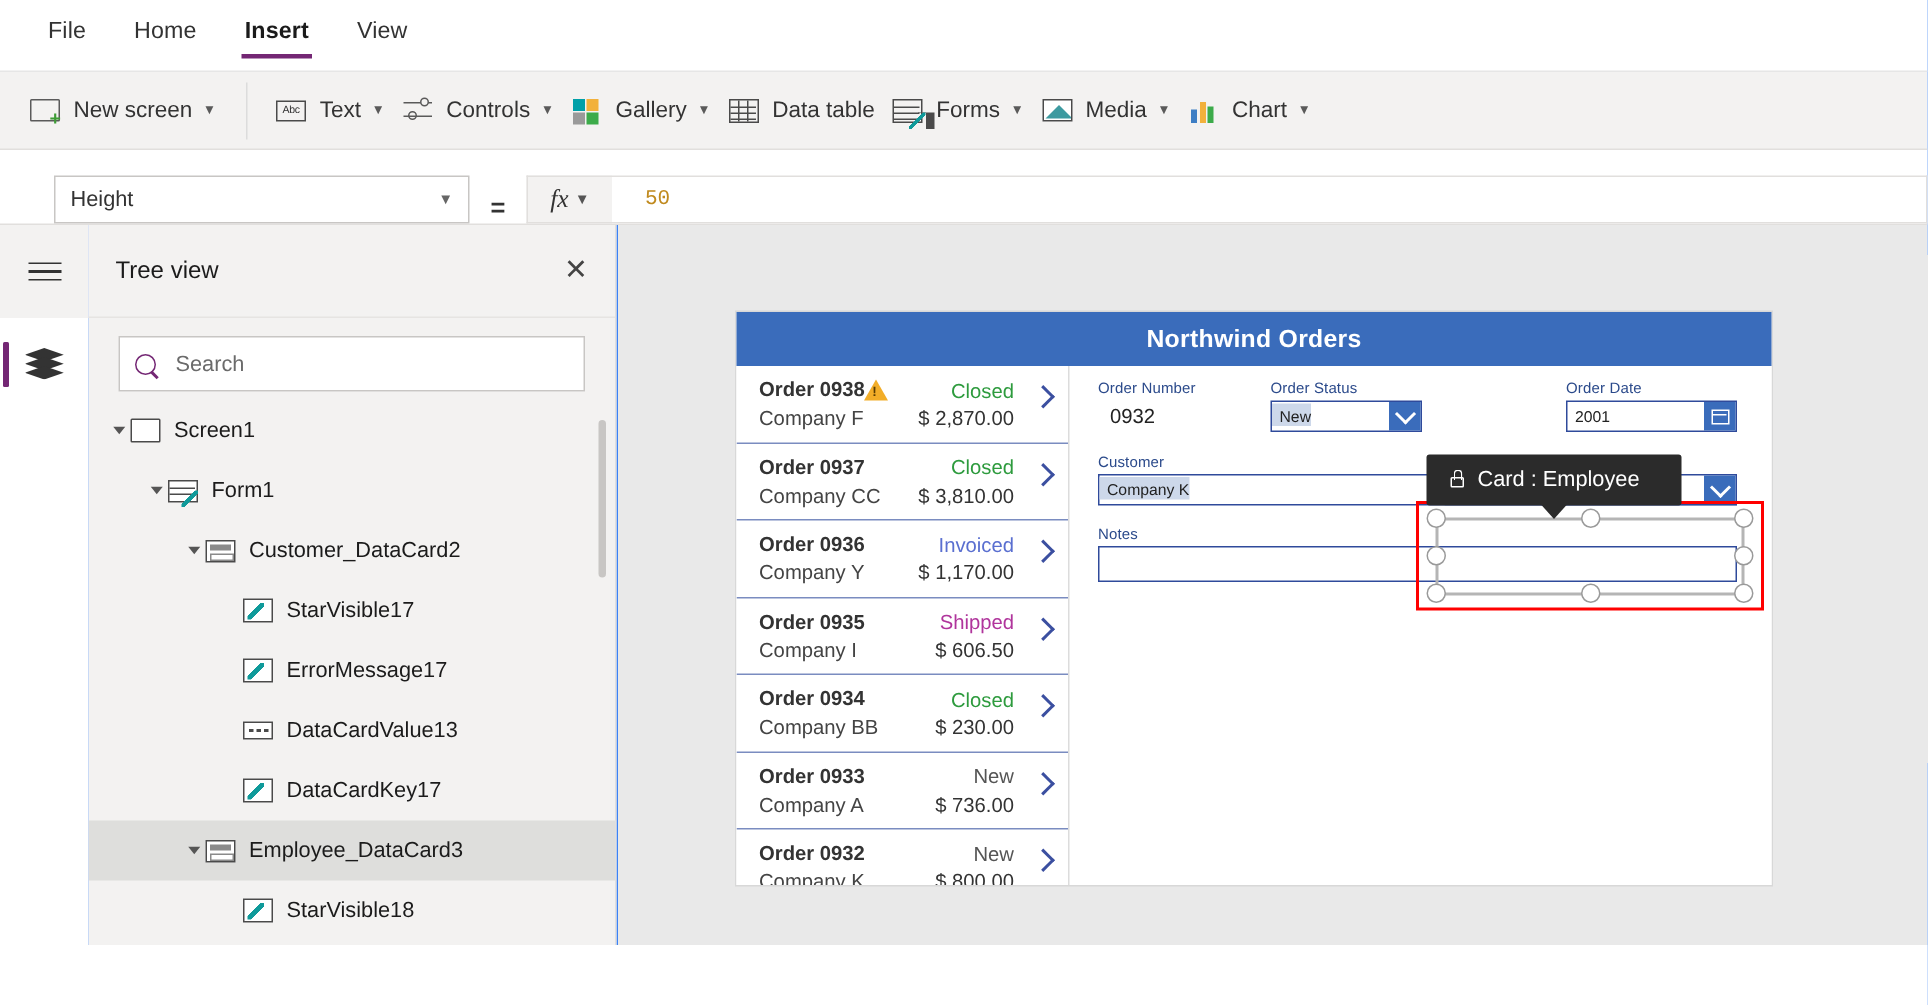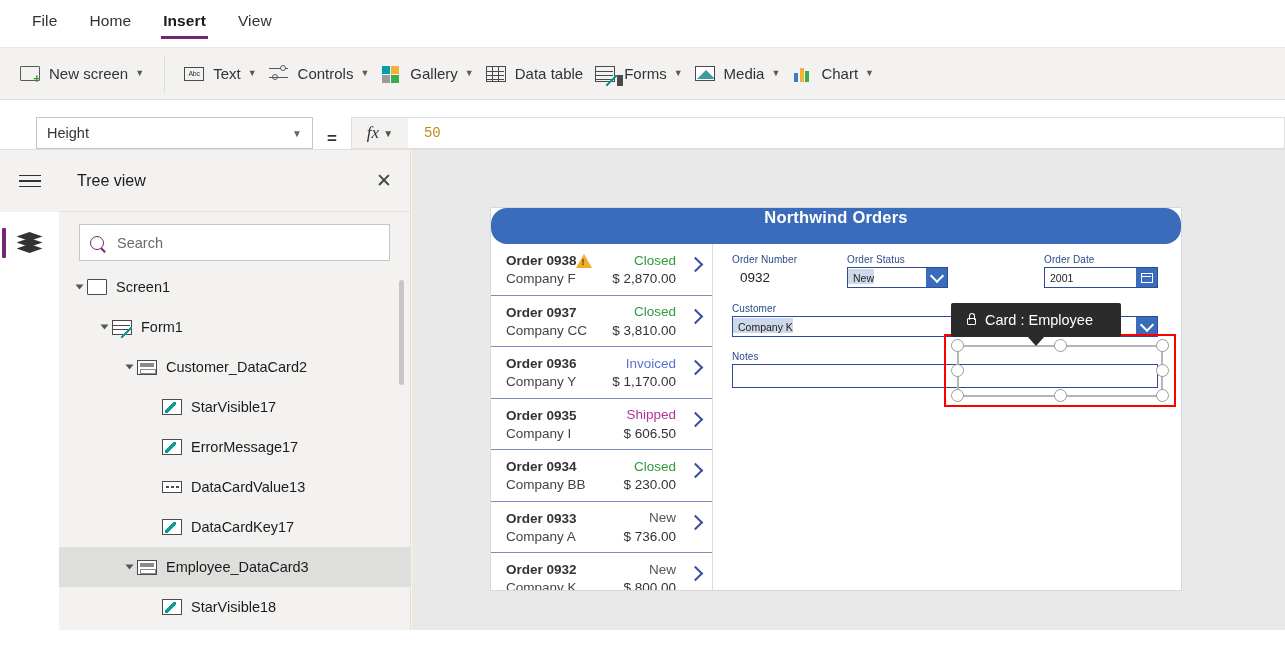--- a/index.html
+++ b/index.html
@@ -4,21 +4,21 @@
 <style>
   * { box-sizing: border-box; }
   html, body {
     margin: 0; padding: 0;
     width: 1285px; height: 670px;
     overflow: hidden;
     background: #ffffff;
     font-family: "Liberation Sans", sans-serif;
     -webkit-font-smoothing: antialiased;
   }
-  #app { position: relative; width: 1285px; height: 630px; background:#fef9c3; }
+  #app { position: relative; width: 1285px; height: 630px; background:#3b82f6; }
 
   
   .menubar {
     position:absolute; left:0; top:0; width:1285px; height:48px;
     background:#ffffff; display:flex; align-items:center; padding-left:30px;
     border-bottom:1px solid #e6e6e6;
   }
   .menu-item {
     font-size:15.5px; color:#333333; margin-right:28px; position:relative;
     padding:4px 2px 9px 2px; cursor:pointer; letter-spacing:.1px;
@@ -92,21 +92,21 @@
   .propsel .pc { font-size:10px; color:#666; }
   .eq { margin:0 14px; font-size:17px; color:#333; font-weight:bold; }
   .fxbox {
     width:57px; height:32px; background:#f3f2f1; border:1px solid #e1dfdd; border-right:none;
     display:flex; align-items:center; justify-content:center; gap:4px; cursor:pointer;
   }
   .fxbox .fxg { font-family:"Liberation Serif", serif; font-style:italic; font-size:17px; color:#333; }
   .fxbox .pc { font-size:10px; color:#555; }
   .fvalue {
     flex:1; height:32px; border:1px solid #e1dfdd; border-left:none; background:#fff;
-    display:flex; align-items:center; padding-left:16px; font-size:14px; color:#c08a1e;
+    display:flex; align-items:center; padding-left:22px; font-size:14px; color:#c08a1e;
     font-family:"Liberation Mono", monospace; margin-right:0;
   }
 
   
   .rail { position:absolute; left:0; top:150px; width:59px; bottom:0; background:#ffffff; }
   .rail-top { height:62px; background:#f3f2f1; display:flex; align-items:center; justify-content:center; cursor:pointer;}
   .hamb { width:22px; }
   .hamb i { display:block; height:1.6px; background:#333; margin:4px 0;}
   .rail-btn { height:62px; position:relative; display:flex; align-items:center; justify-content:center; cursor:pointer; }
   .rail-btn .sel { position:absolute; left:2px; top:16px; width:4px; height:30px; background:#742774; border-radius:1px;}
@@ -154,21 +154,21 @@
   .ic-lbl { border:1.6px solid #4a4a4a; width:17px; height:16px; background:#fff;}
   .ic-lbl::after{ content:""; position:absolute; left:2px; top:2px; width:11px; height:11px;
      background:linear-gradient(135deg, transparent 40%, #0f9a9a 40%, #0f9a9a 60%, transparent 60%); }
   .ic-dcv { border:1.6px solid #4a4a4a; width:20px; height:12px; background:#fff; display:flex; align-items:center; justify-content:center; gap:2px;}
   .ic-dcv b { width:3px; height:2px; background:#4a4a4a; display:block;}
   .tscroll { position:absolute; right:6px; top:130px; width:5px; height:105px; background:#c8c6c4; border-radius:3px; cursor:pointer;}
 
   
   .canvas { position:absolute; left:412px; top:150px; right:0; bottom:0; background:#e9e9e9; }
   .app-frame { position:absolute; left:79px; top:58px; width:690px; height:382px; background:#fff; box-shadow:0 0 0 1px #d8d8d8;}
-  .app-header { height:36px; background:#3a6cbb; display:flex; align-items:flex-start; justify-content:center;border-radius:16px;}
+  .app-header { height:36px; background:#3a6cbb; display:flex; align-items:center; justify-content:center;}
   .app-header .t { color:#fff; font-size:16.5px; font-weight:bold; letter-spacing:.2px;}
 
   
   .gallery { position:absolute; left:0; top:36px; width:222px; bottom:0; overflow:hidden; background:#fff;
      border-right:1px solid #dcdcdc;}
   .grow { height:51.5px; border-bottom:1px solid #7a8cc0; padding:7px 8px 0 15px; position:relative; cursor:pointer;}
   .grow .l1 { display:flex; justify-content:space-between; align-items:center; }
   .grow .l2 { display:flex; justify-content:space-between; align-items:center; margin-top:2px;}
   .g-ord { font-size:13.5px; font-weight:bold; color:#333; }
   .g-comp { font-size:13.5px; color:#444; }

